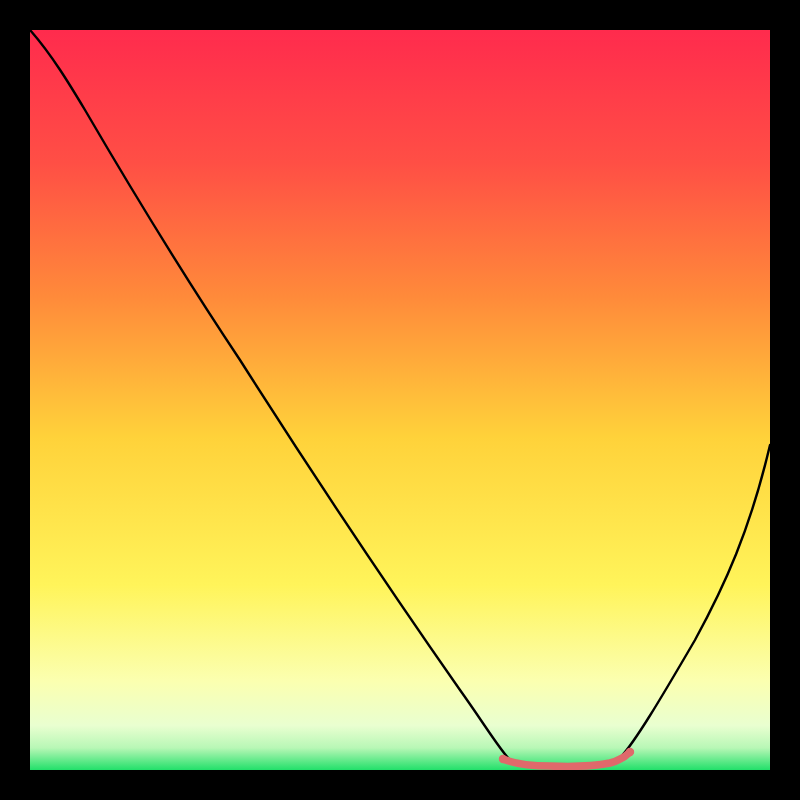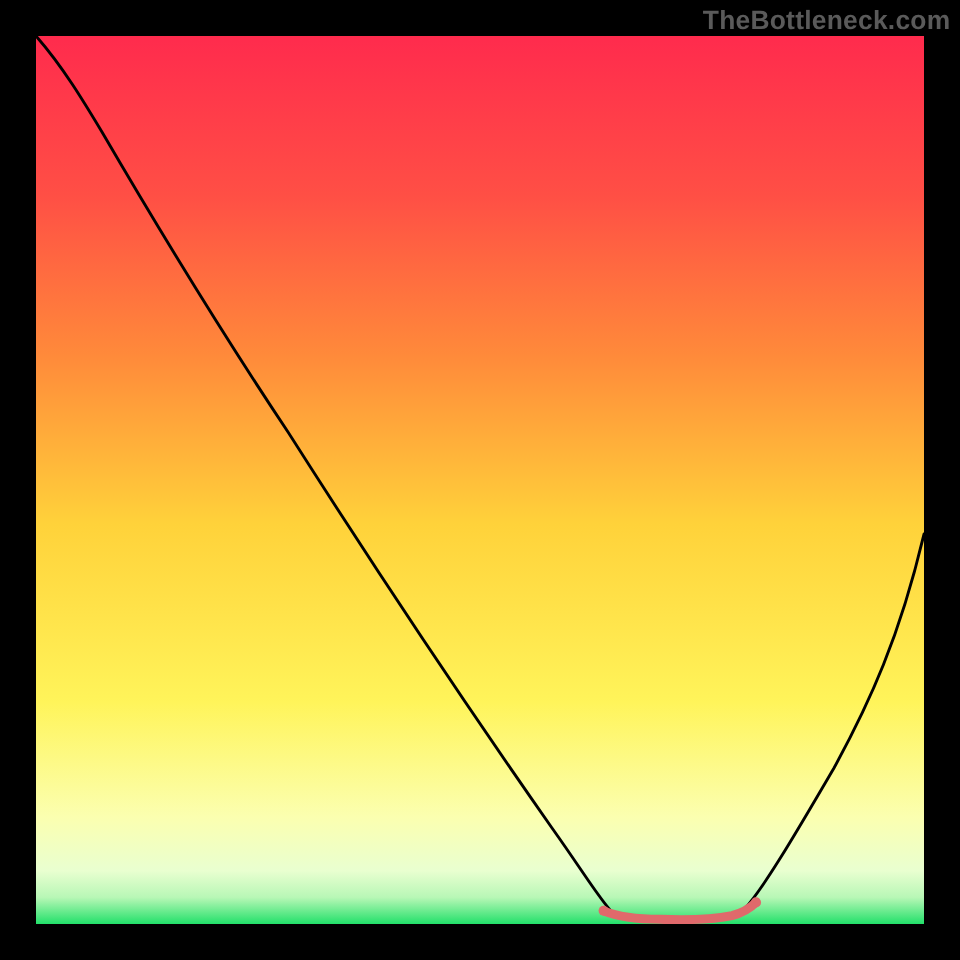--- a/index.html
+++ b/index.html
@@ -30,21 +30,20 @@
   }
   .curves {
     position: absolute;
     left: 0; top: 0; width: 100%; height: 100%;
   }
 </style>
 </head>
 <body>
 
 <div class="container">
-  <div class="watermark">TheBottleneck.com</div>
 
   <div class="plot-frame">
     <svg class="bg-grad" viewBox="0 0 740 740" preserveAspectRatio="none">
       <defs>
         <linearGradient id="grad" x1="0" y1="0" x2="0" y2="1">
           <stop offset="0%" stop-color="#ff2b4d"></stop>
           <stop offset="18%" stop-color="#ff4f45"></stop>
           <stop offset="36%" stop-color="#ff8a3a"></stop>
           <stop offset="55%" stop-color="#ffd23a"></stop>
           <stop offset="75%" stop-color="#fff45a"></stop>

